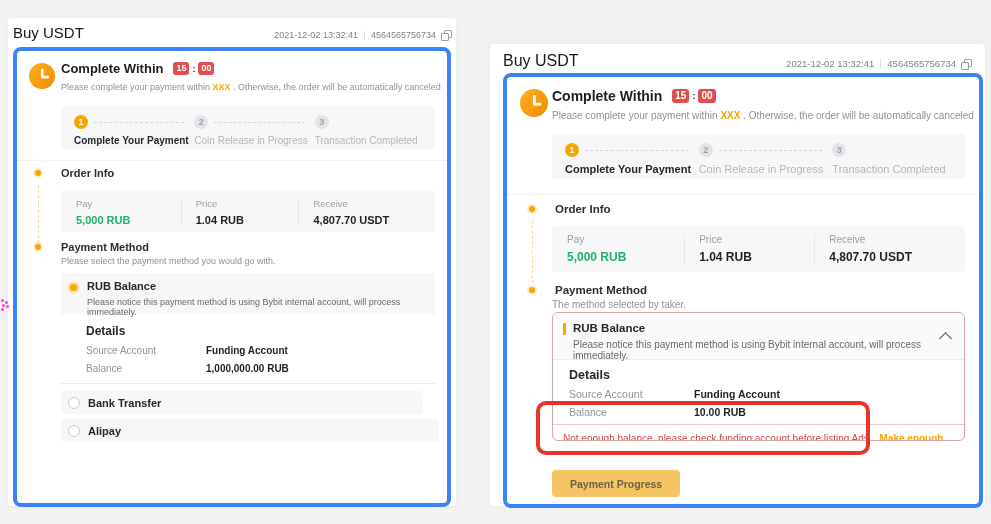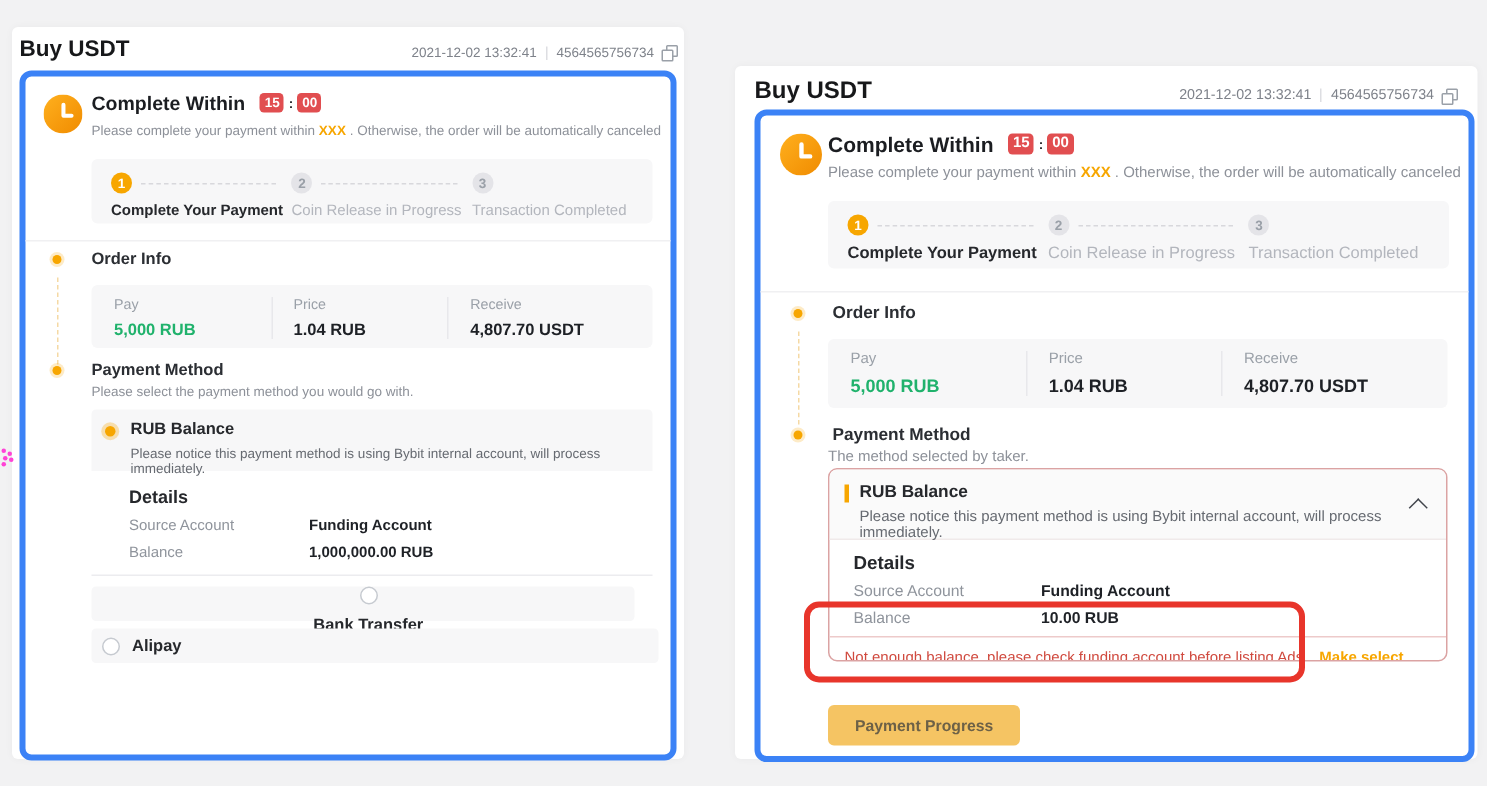--- a/index.html
+++ b/index.html
@@ -4,21 +4,21 @@
 <style>
   html,body{margin:0;padding:0;}
   body{width:991px;height:524px;overflow:hidden;background:#f2f2f3;
        font-family:"Liberation Sans", sans-serif;-webkit-font-smoothing:antialiased;}
   #canvas{position:relative;width:991px;height:524px;background:#f2f2f3;}
 
   .panel{position:absolute;background:#fff;border-radius:4px;box-shadow:0 0 6px rgba(0,0,0,.04);}
   #panelL{left:8px;top:18px;width:448px;height:488px;}
   #panelR{left:490px;top:44px;width:495px;height:462px;}
 
-  .p-title{position:absolute;font-size:15px;font-weight:700;color:#17181a;}
+  .p-title{position:absolute;font-size:15px;font-weight:400;color:#17181a;}
   #panelL .p-title{left:5px;top:6px;}
   #panelR .p-title{left:13px;top:8px;font-size:16px;}
 
   .p-meta{position:absolute;display:flex;align-items:center;color:#7e828a;font-size:9px;}
   #panelL .p-meta{right:5px;top:12px;}
   #panelR .p-meta{right:14px;top:14px;font-size:9.5px;}
   .meta-sep{width:1px;height:9px;background:#dddee2;margin:0 6px;}
   .copy{position:relative;width:10px;height:10px;display:inline-block;margin-left:5px;}
   .copy::after{content:"";position:absolute;left:0;top:3px;width:6px;height:6px;border:1px solid #9aa0a8;border-radius:1px;background:#fff;}
   .copy::before{content:"";position:absolute;left:3px;top:0;width:6px;height:6px;border:1px solid #9aa0a8;border-radius:1px;}
@@ -97,21 +97,21 @@
   .opt-notice{margin-top:5px;font-size:9px;color:#666a71;}
 
   .details{position:absolute;padding-left:25px;box-sizing:border-box;border-bottom:1px solid #ececef;}
   #panelL .details{left:44px;right:12px;top:265px;height:68px;}
   .d-h{margin-top:8px;font-size:12px;font-weight:700;color:#26282c;}
   .d-row{margin-top:7px;display:grid;grid-template-columns:120px auto;font-size:10px;}
   .d-label{color:#8f949c;}
   .d-val{font-weight:700;color:#1e2126;}
 
   .opt-row{position:absolute;background:#f7f7f8;border-radius:3px;display:flex;align-items:center;gap:8px;padding-left:7px;box-sizing:border-box;}
-  #panelL .opt-bank{left:44px;right:24px;top:340px;height:23px;flex-direction:column;}
+  #panelL .opt-bank{left:44px;right:24px;top:340px;height:23px;}
   #panelL .opt-alipay{left:44px;right:8px;top:368px;height:23px;}
 
   .btns{position:absolute;display:flex;align-items:center;gap:18px;}
   #panelL .btns{left:44px;top:411px;}
   #panelR .btns{left:45px;top:393px;}
   .btn{height:27px;padding:0 18px;background:#f5c463;border:none;border-radius:4px;
        font-family:inherit;font-size:10px;font-weight:700;color:#6d6147;cursor:pointer;}
   #panelR .btn{font-size:10.5px;}
   .link{color:#f7a600;font-size:10px;font-weight:700;cursor:pointer;}
 
@@ -355,21 +355,21 @@
             <span class="d-label">Source Account</span>
             <span class="d-val">Funding Account</span>
           </div>
           <div class="d-row">
             <span class="d-label">Balance</span>
             <span class="d-val">10.00 RUB</span>
           </div>
         </div>
         <div class="sel-div"></div>
         <div class="err-row">
-          <span class="err-msg">Not enough balance, please check funding account before listing Ads.</span><span class="err-link">Make select</span>
+          <span class="err-msg">Not enough balance, please check funding account before listing Ads.</span><span class="err-link">Make enough</span>
         </div>
       </div>
 
       <div class="btns">
         <button class="btn">Payment Progress</button>
       </div>
     </div>
   </div>
 
   <div class="annotation"></div>

